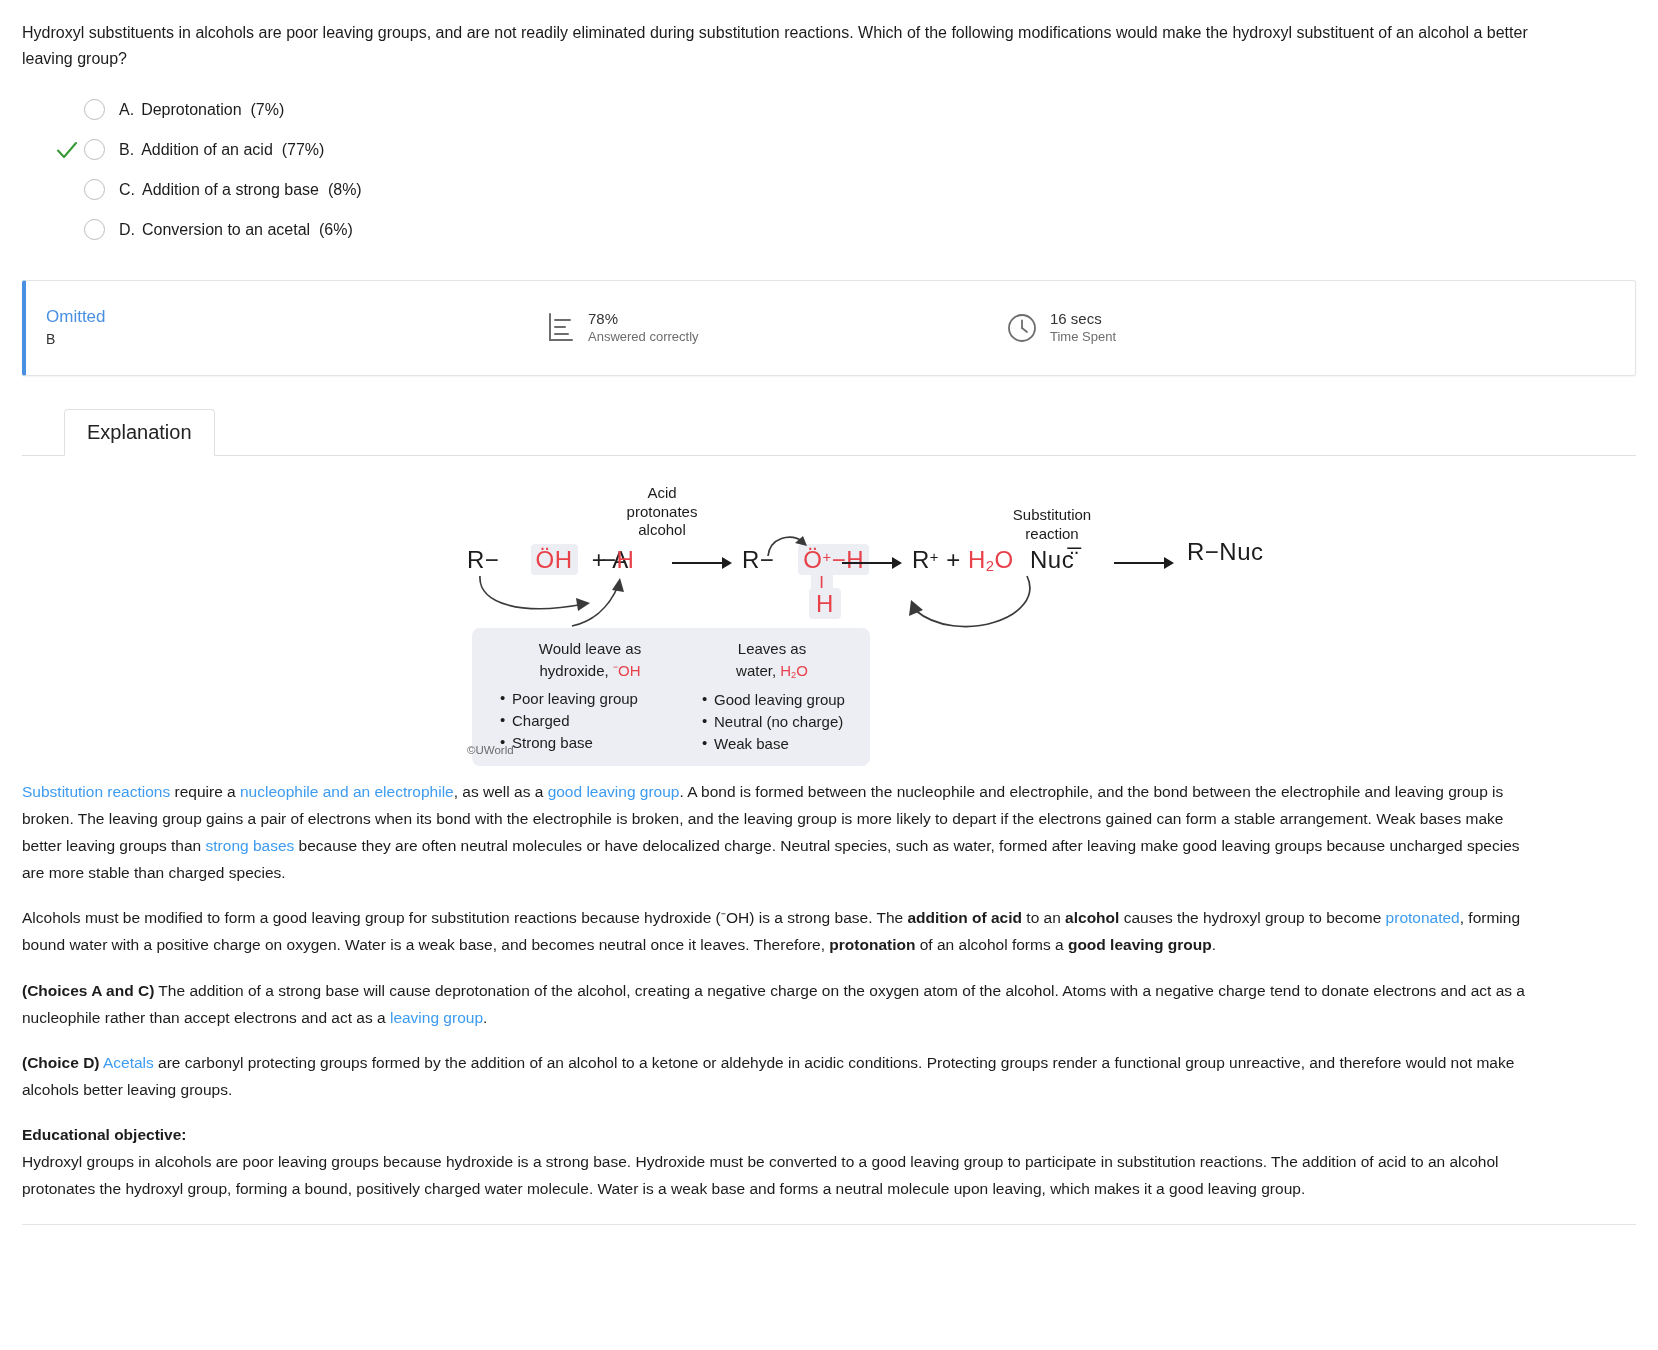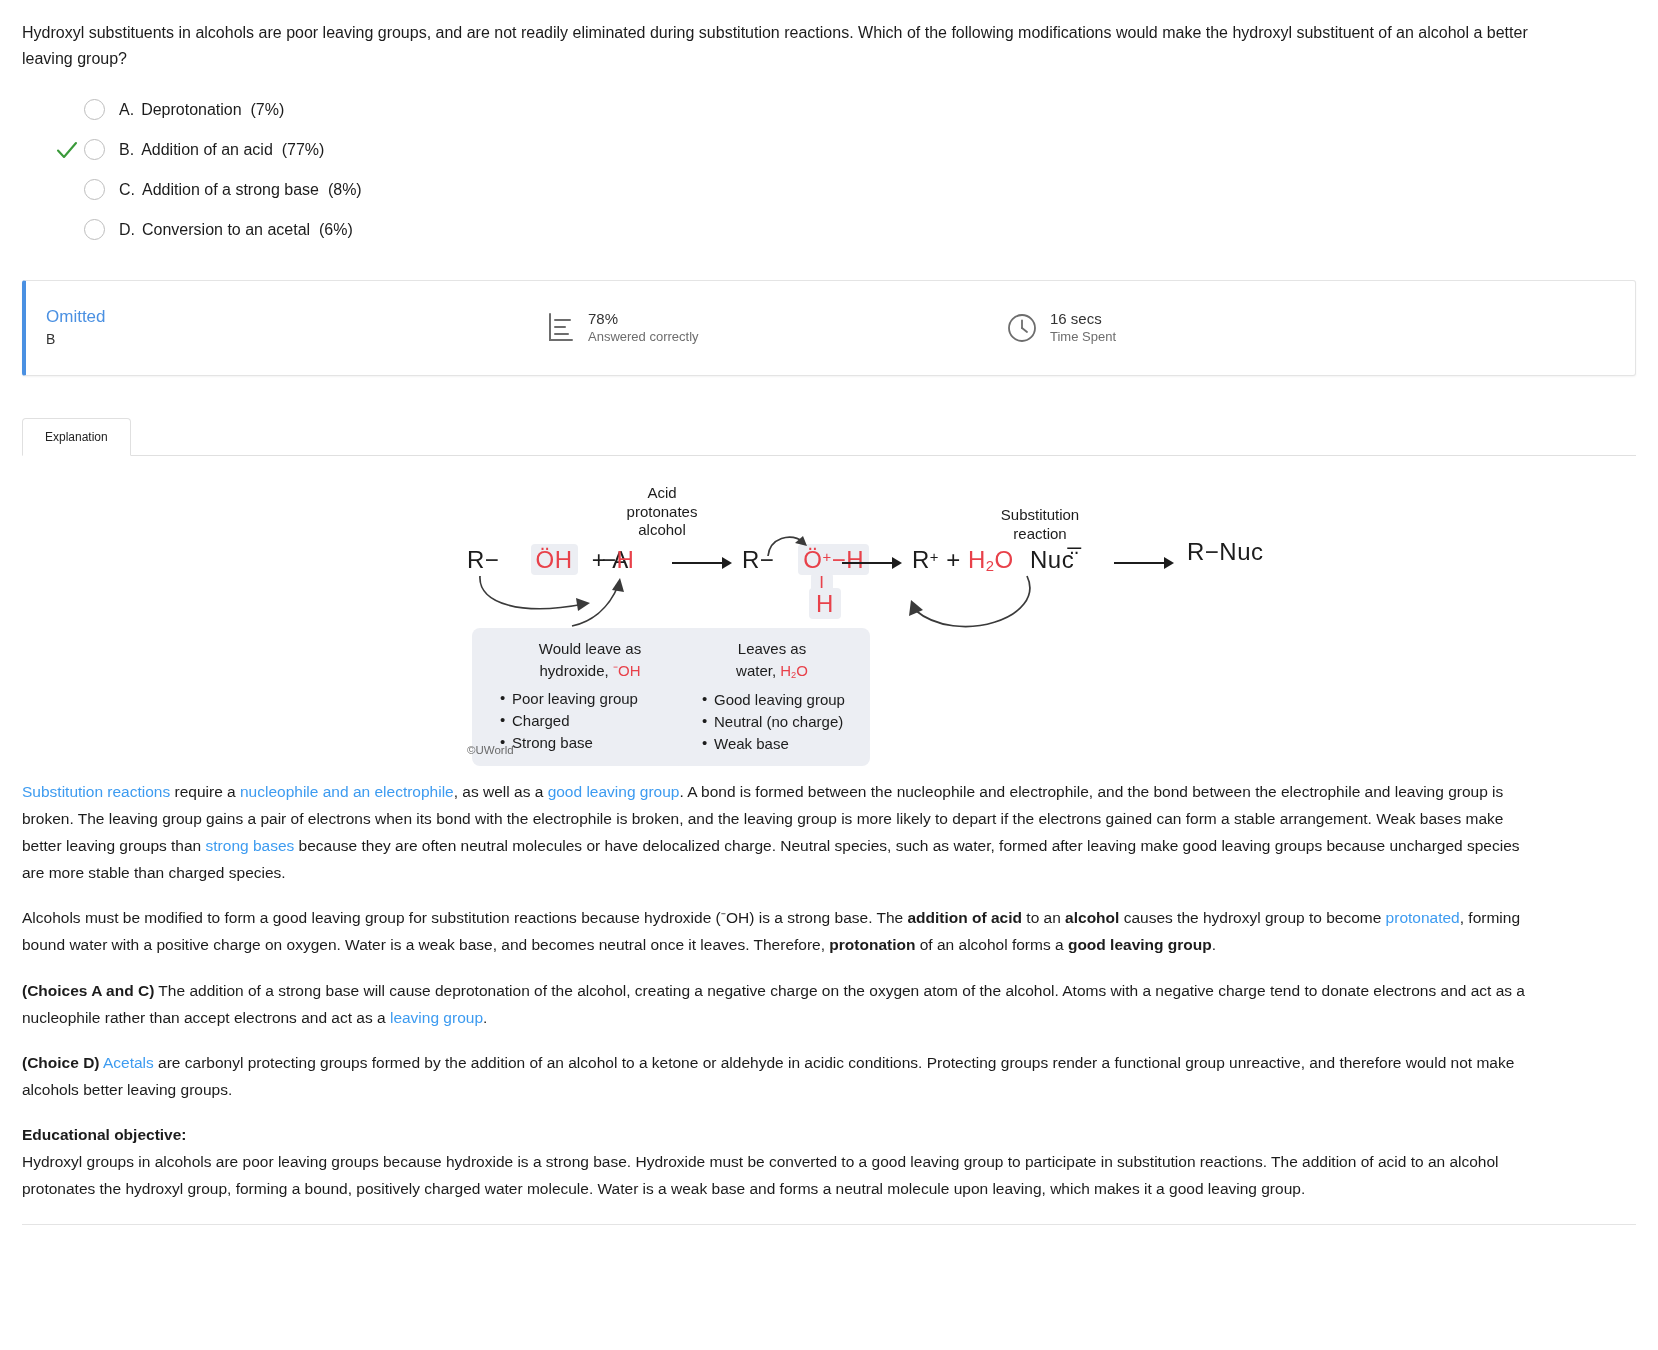--- a/index.html
+++ b/index.html
@@ -104,25 +104,26 @@
     max-width: 1614px;
     display: flex;
     align-items: flex-end;
     height: 46px;
   }
   .tab {
     border: 1px solid #e0e0e0;
     border-bottom: 1px solid #ffffff;
     background: #fff;
     padding: 11px 22px;
-    font-size: 12px;
+    font-size: 20px;
     color: #222;
     border-radius: 4px 4px 0 0;
     position: relative;
     top: 1px;
+    margin-left: 42px;
   }
 
   
   .figure {
     position: relative;
     width: 100%;
     height: 300px;
     margin-top: 22px;
     font-family: "Liberation Sans", sans-serif;
   }
@@ -279,21 +280,21 @@
 
   <div class="tabs-wrap">
     <div class="tab">Explanation</div>
   </div>
 
   <div class="figure">
     <div class="fig-inner">
 
       <div class="cap" style="left:160px; top:6px; width:120px;">Acid<br>protonates<br>alcohol</div>
 
-      <div class="cap" style="left:528px; top:28px; width:140px;">Substitution<br>reaction</div>
+      <div class="cap" style="left:540px; top:28px; width:140px;">Substitution<br>reaction</div>
 
       <div class="eq" style="left:25px; top:68px;">
         R−&nbsp;<span class="hl"><span class="red">ÖH</span></span>&nbsp; + A
       </div>
 
       <div class="eq" style="left:160px; top:68px;">−<span class="red">H</span></div>
 
       <svg style="position:absolute; left:228px; top:76px;" width="64" height="18" viewBox="0 0 64 18">
         <line x1="2" y1="9" x2="52" y2="9" stroke="#1c1c1c" stroke-width="2"></line>
         <path d="M52 3 L62 9 L52 15 Z" fill="#1c1c1c"></path>

